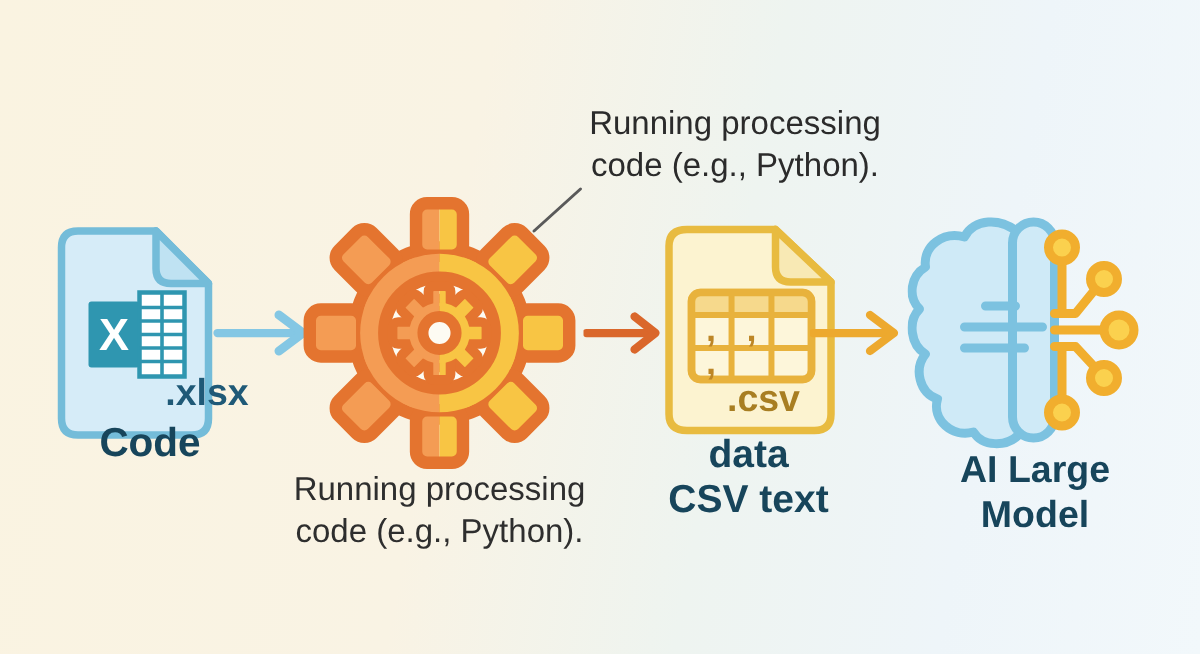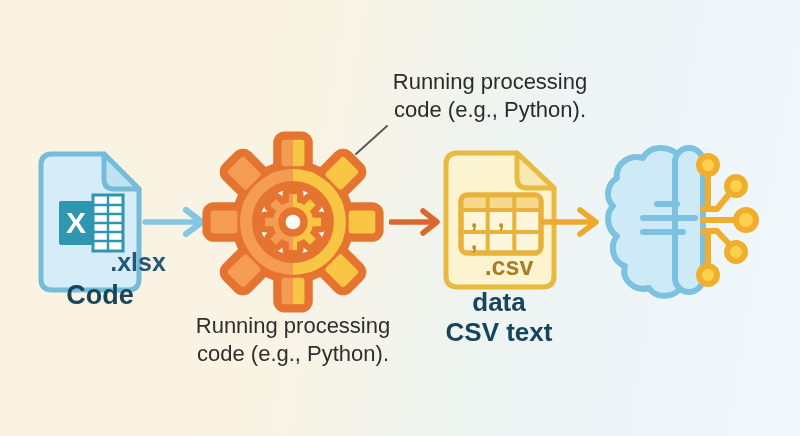--- a/index.html
+++ b/index.html
@@ -173,15 +173,17 @@
       <path d="M 98 91 H 112 L 125 105" fill="none"></path>
       <path d="M 103 124 V 91" fill="none"></path>
       <circle cx="103" cy="25" r="9" fill="#fbd14e"></circle>
       <circle cx="131" cy="46" r="9" fill="#fbd14e"></circle>
       <circle cx="141" cy="80" r="10" fill="#fbd14e"></circle>
       <circle cx="131" cy="112" r="9" fill="#fbd14e"></circle>
       <circle cx="103" cy="135" r="9" fill="#fbd14e"></circle>
     </g>
   </svg>
   <div class="abs node-label label-ai line-block">
+    <span>AI Large</span>
+    <span>Model</span>
   </div>
 
 </div>
 
 </body></html>

